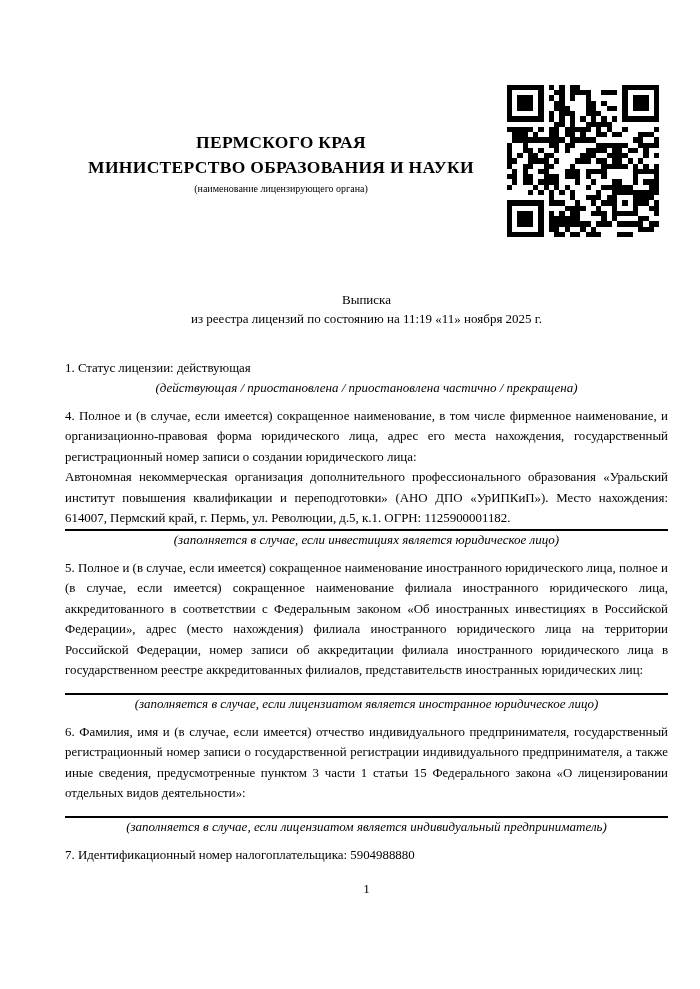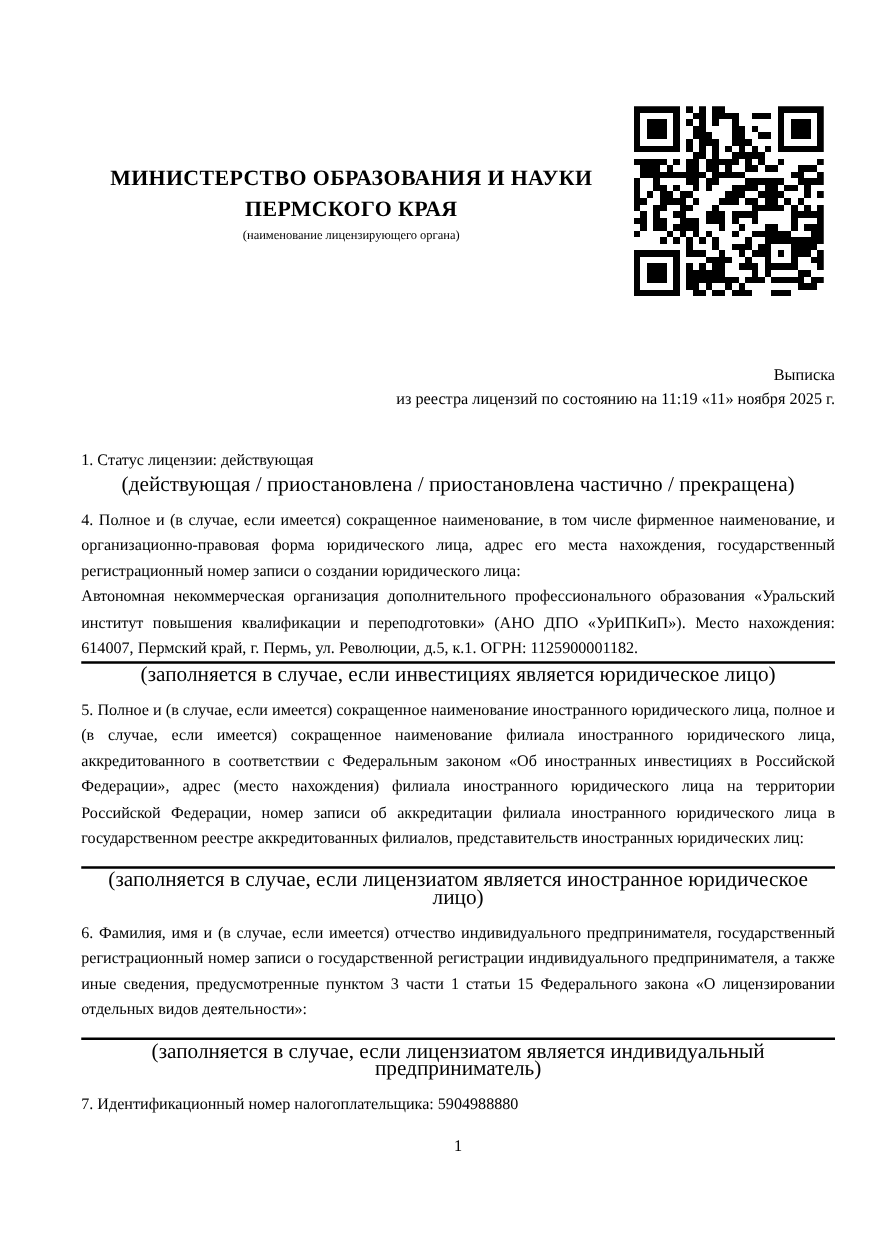--- a/index.html
+++ b/index.html
@@ -18,29 +18,29 @@
     font-weight:bold; font-size:17.5px; line-height:25px;
     letter-spacing:0.3px; white-space:nowrap;
   }
   .authority .org-note { font-size:10px; margin-top:3px; }
 
   .qr {
     position:absolute; left:507px; top:85px;
     width:152px; height:152px;
   }
 
-  .title-block { margin-top:96px; text-align:right; font-size:13px; line-height:19px; }
+  .title-block { margin-top:96px; text-align:center; font-size:13px; line-height:19px; }
 
   #items { margin-top:30px; font-size:12.9px; }
   .item + .item { margin-top:11px; }
   .para { line-height:20.5px; }
   .justify { text-align:justify; text-align-last:left; }
   .rule { border-top:2px solid #000; height:0; }
   .rule.gap { margin-top:12px; }
-  .note { font-size:17px; text-align:center; line-height:14px; padding-top:2px; }
+  .note { font-size:13px; text-align:center; line-height:14px; padding-top:2px;font-style:italic; }
 
   .page-num { text-align:center; font-size:13px; margin-top:16px; }
 </style>
 </head>
 <body>
 
 <div class="qr" id="qr"><svg viewBox="0 0 29 29" width="100%" height="100%" shape-rendering="crispEdges" fill="#000000">
       <rect x="0" y="0" width="1" height="1"></rect>
       <rect x="1" y="0" width="1" height="1"></rect>
       <rect x="2" y="0" width="1" height="1"></rect>
@@ -482,22 +482,22 @@
       <rect x="16" y="28" width="1" height="1"></rect>
       <rect x="17" y="28" width="1" height="1"></rect>
       <rect x="21" y="28" width="1" height="1"></rect>
       <rect x="22" y="28" width="1" height="1"></rect>
       <rect x="23" y="28" width="1" height="1"></rect>
     </svg></div>
 
 <div class="content">
 
   <div class="authority">
+    <div class="name">ПЕРМСКОГО КРАЯ</div>
     <div class="name">МИНИСТЕРСТВО ОБРАЗОВАНИЯ И НАУКИ</div>
-    <div class="name">ПЕРМСКОГО КРАЯ</div>
     <div class="org-note">(наименование лицензирующего органа)</div>
   </div>
 
   <div class="title-block">
     <div>Выписка</div>
     <div>из реестра лицензий по состоянию на 11:19 «11» ноября 2025 г.</div>
   </div>
 
   <div id="items">
       <div class="item">

